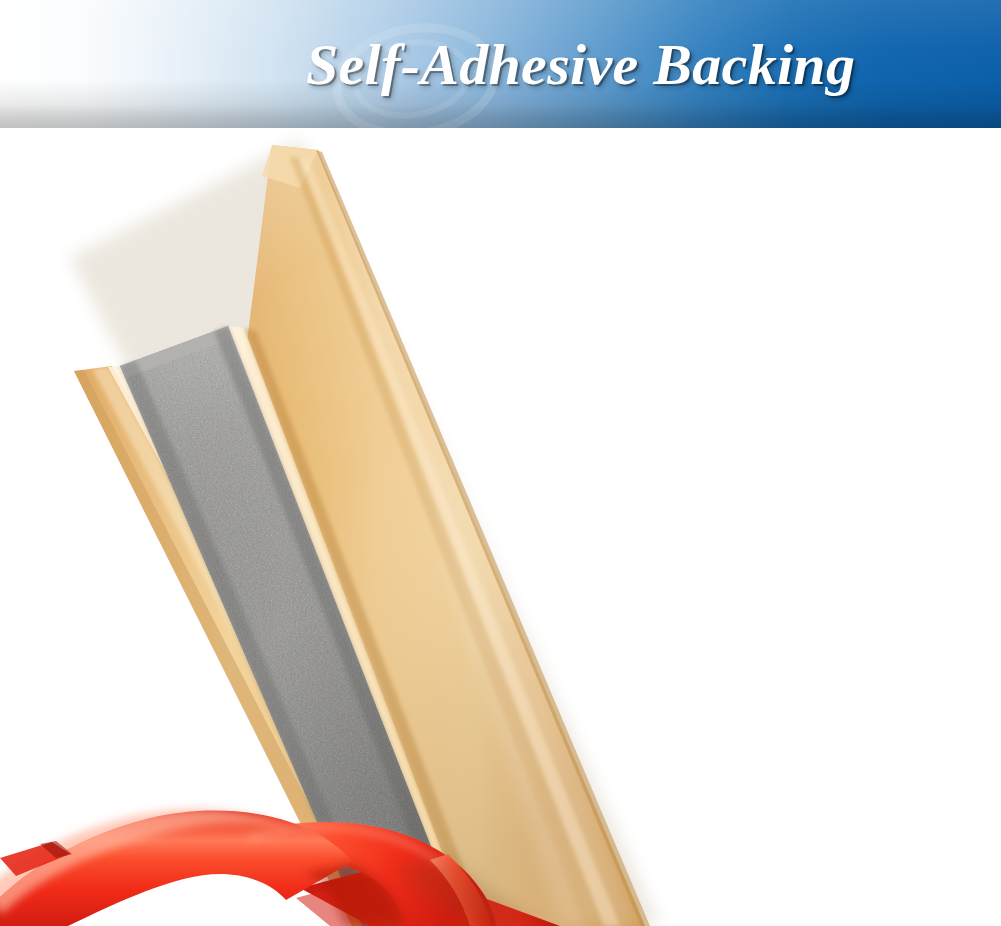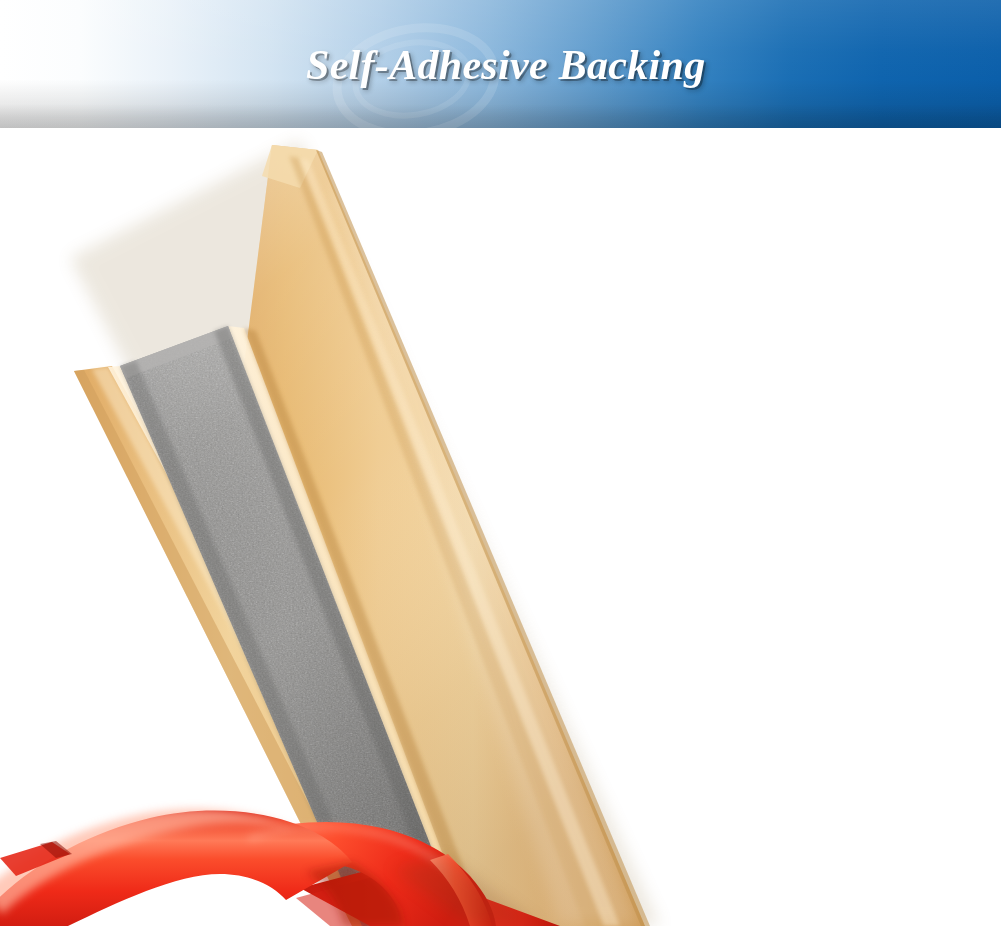--- a/index.html
+++ b/index.html
@@ -88,21 +88,21 @@
   #banner-title {
     position: absolute;
     left: 306px;
     top: 22px;
     width: 690px;
     height: 86px;
     color: #ffffff;
     font-family: "Liberation Serif", serif;
     font-style: italic;
     font-weight: bold;
-    font-size: 42px;
+    font-size: 58px;
     line-height: 86px;
     letter-spacing: 0.3px;
     white-space: nowrap;
     text-shadow:
       2px 2px 0 rgba(0,0,0,0.30),
       3px 3px 5px rgba(0,0,0,0.28);
   }
 
   
   #copy {

